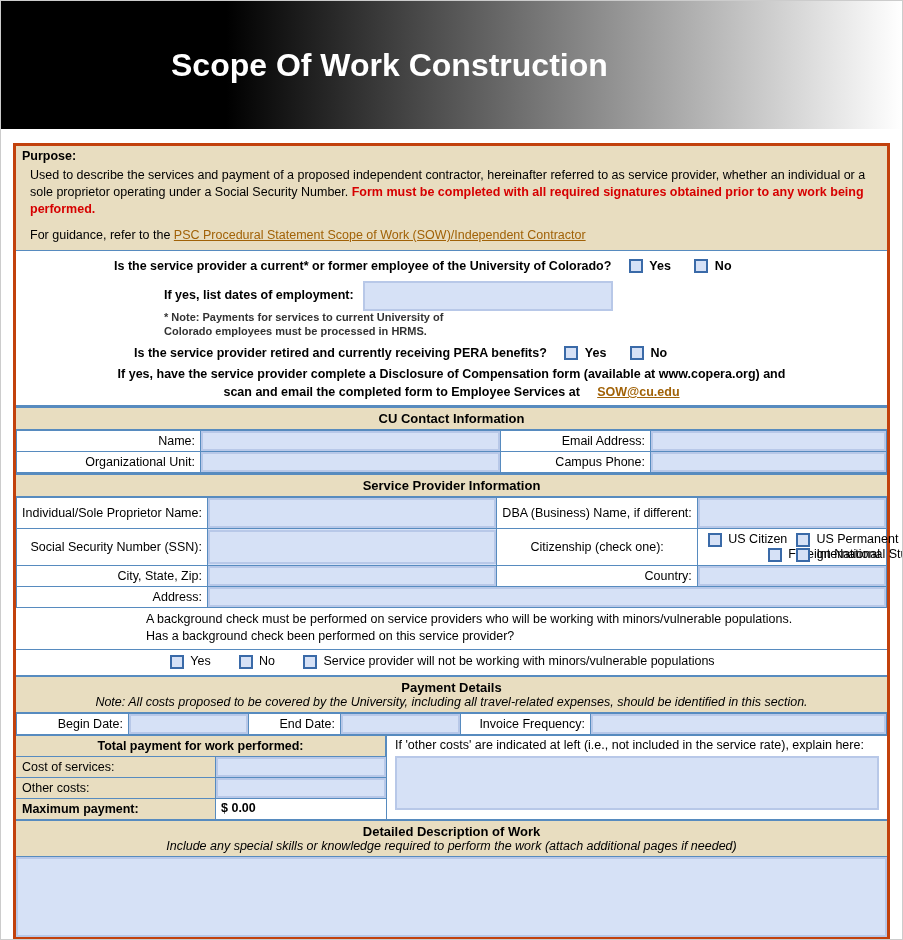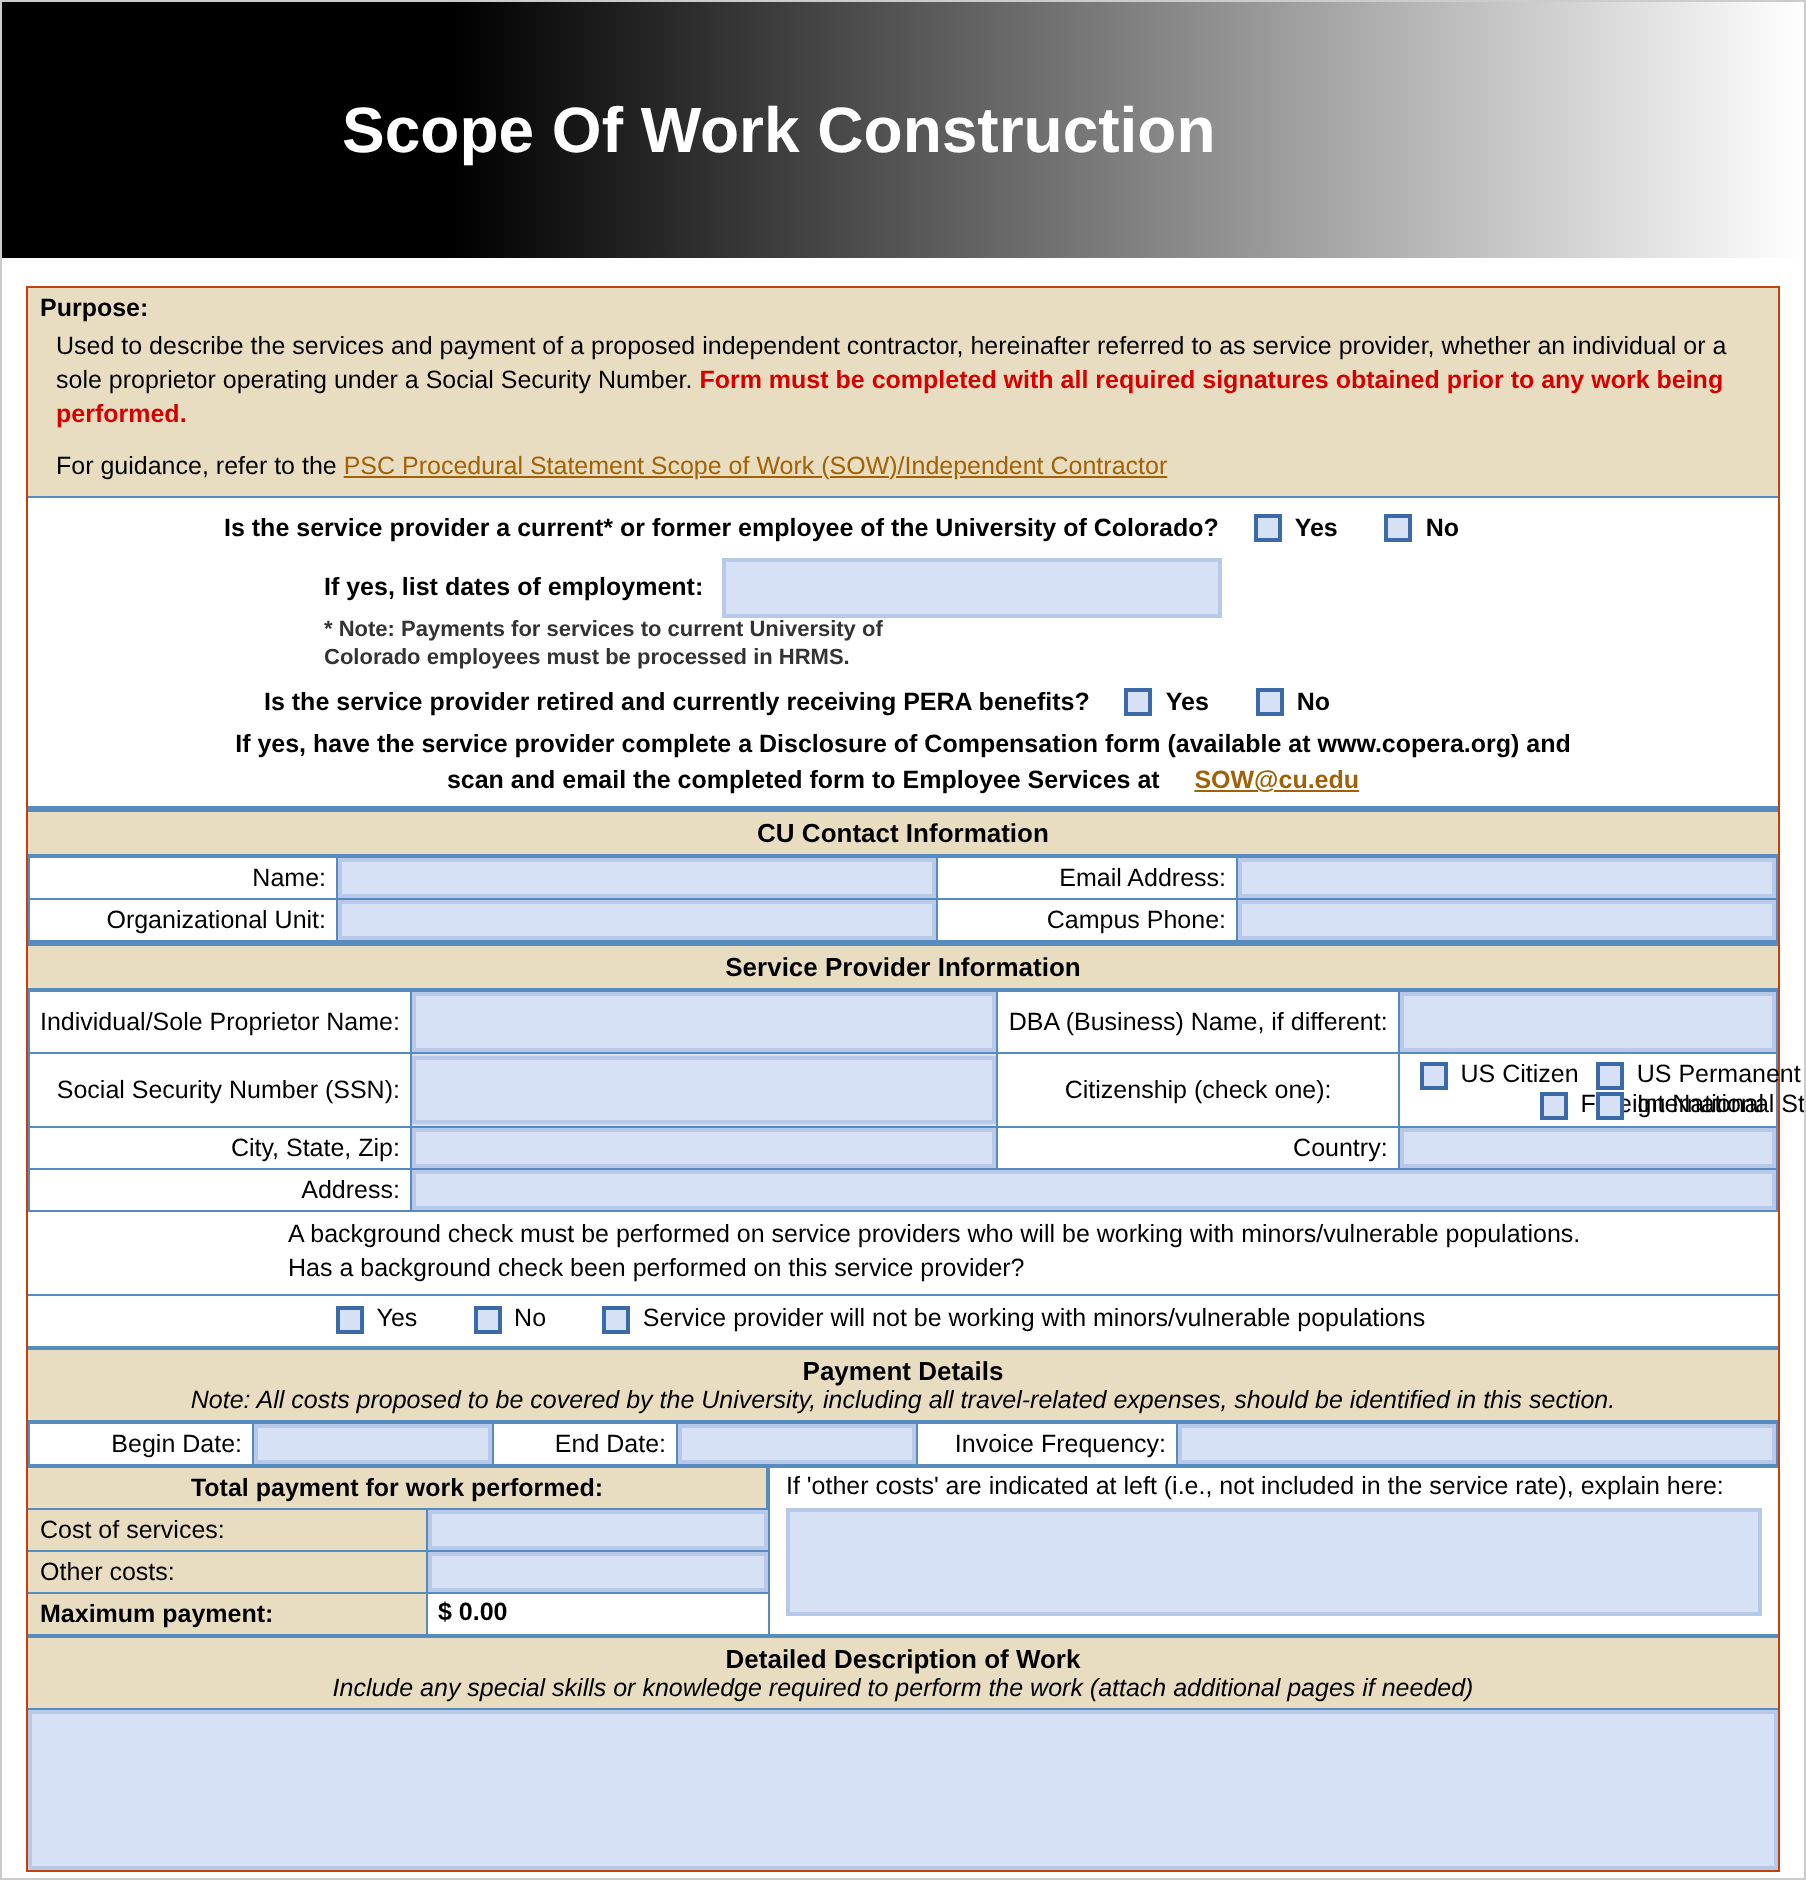--- a/index.html
+++ b/index.html
@@ -18,21 +18,21 @@
   align-items: center;
   padding-left: 170px;
 }
 .header-title {
   color: #fff;
   font-size: 32px;
   font-weight: bold;
 }
 .doc {
   margin: 14px 12px 0 12px;
-  border: 1px solid #c2410c;
+  border: 3px solid #c2410c;
   font-size: 12.5px;
   color: #000;
 }
 .purpose-box {
   background: #e8ddc0;
   border-bottom: 1px solid #578bbf;
   padding: 3px 6px 8px 6px;
 }
 .purpose-label { font-weight: bold; font-size: 12.5px; }
 .purpose-text { padding: 4px 8px 0 8px; line-height: 1.35; }
@@ -164,21 +164,21 @@
         <span class="link">SOW@cu.edu</span>
       </div>
     </div>
   </div>
 
   <div class="sec">
     <div class="sec-hdr">CU Contact Information</div>
     <table class="grid">
       <tbody>
           <tr>
-        <td class="l" style="width:154px;">Name:</td>
+        <td class="l" style="width:184px;">Name:</td>
         <td class="f" style="width:300px;">
               <div class="inner"></div>
             </td>
         <td class="l" style="width:150px;">Email Address:</td>
         <td class="f">
               <div class="inner"></div>
             </td>
       </tr>
       <tr>
         <td class="l">Organizational Unit:</td>

